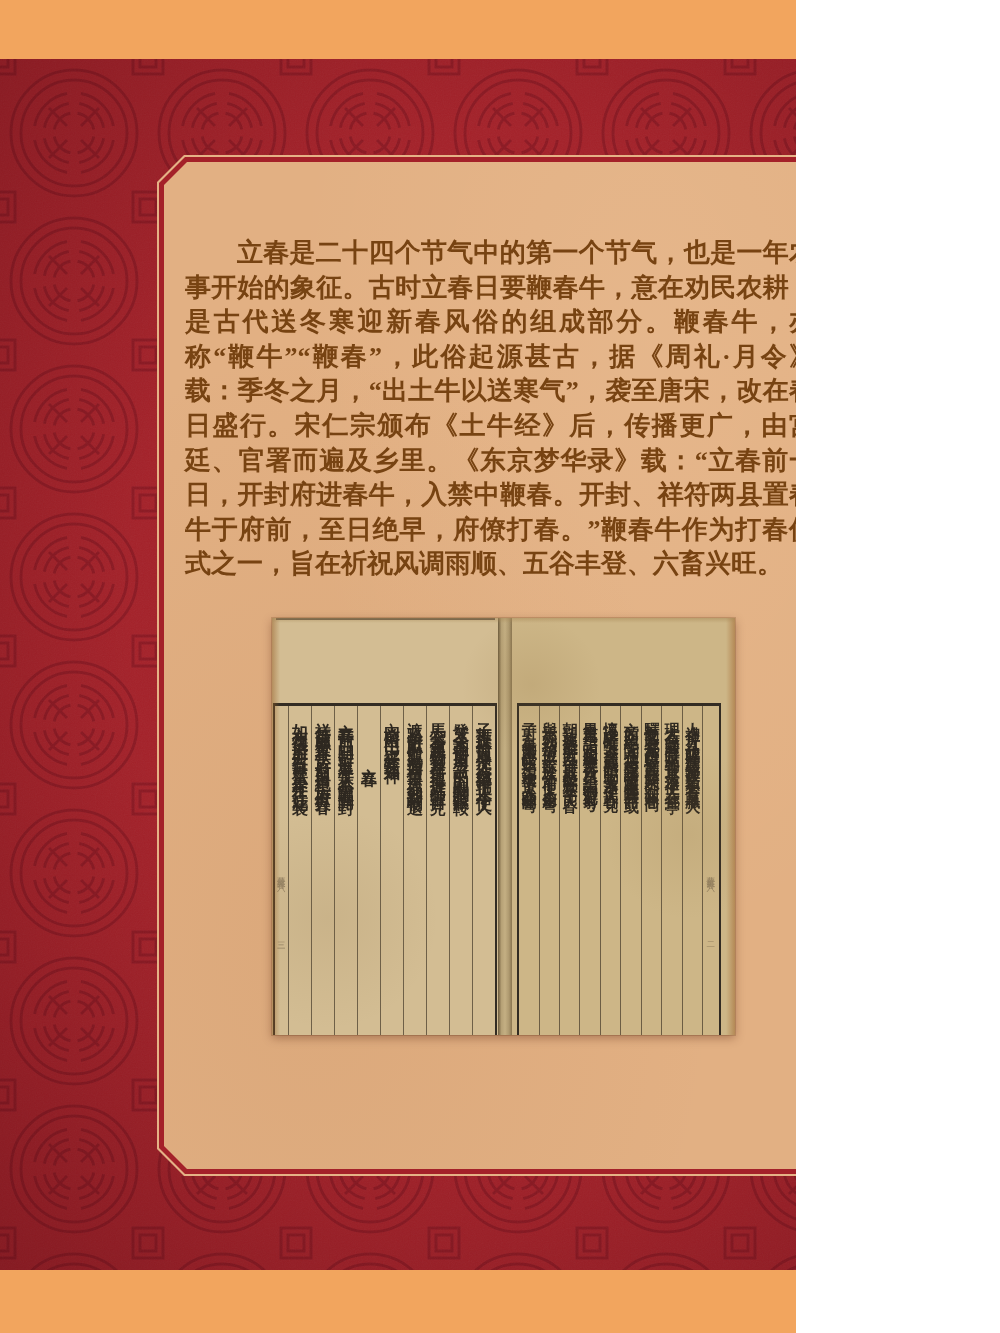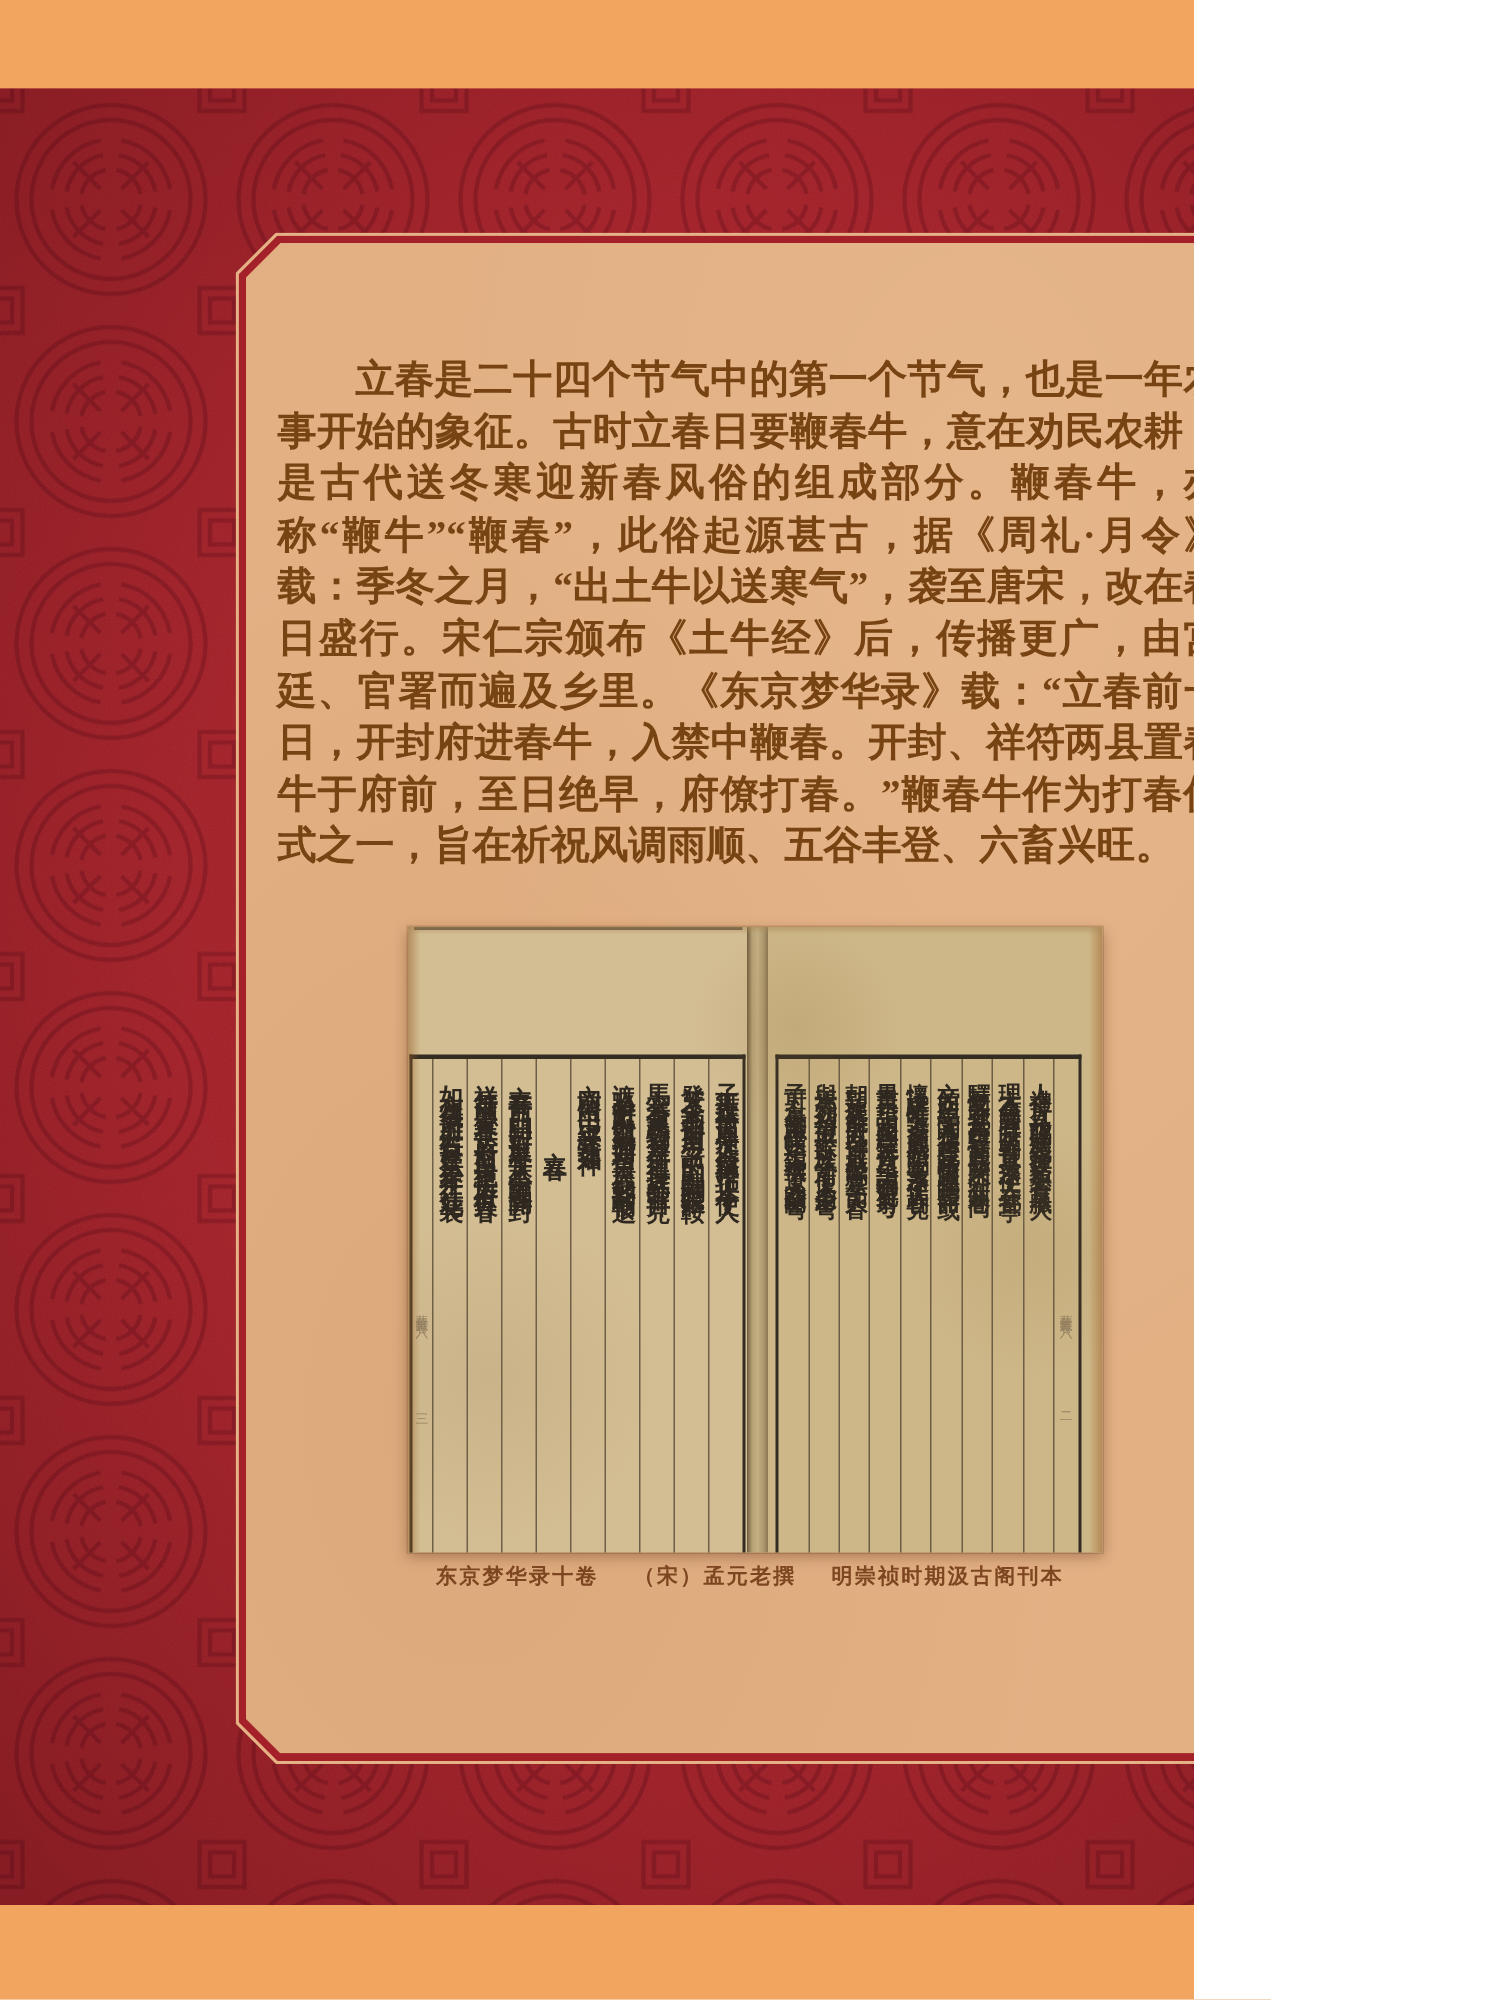--- a/index.html
+++ b/index.html
@@ -213,23 +213,18 @@
                 </div>
             </div>
           </div>
 
           <div class="photo-stains"></div>
           <div class="photo-edge-left"></div>
           <div class="photo-edge-right"></div>
           <div class="photo-edge-top"></div>
         </div>
 
-        <div class="caption">
-          <span>东京梦华录十卷</span>
-          <span>（宋）孟元老撰</span>
-          <span>明崇祯时期汲古阁刊本</span>
-        </div>
 
       </div>
     </div>
   </div>
 
 </div>
 
 </body></html>

